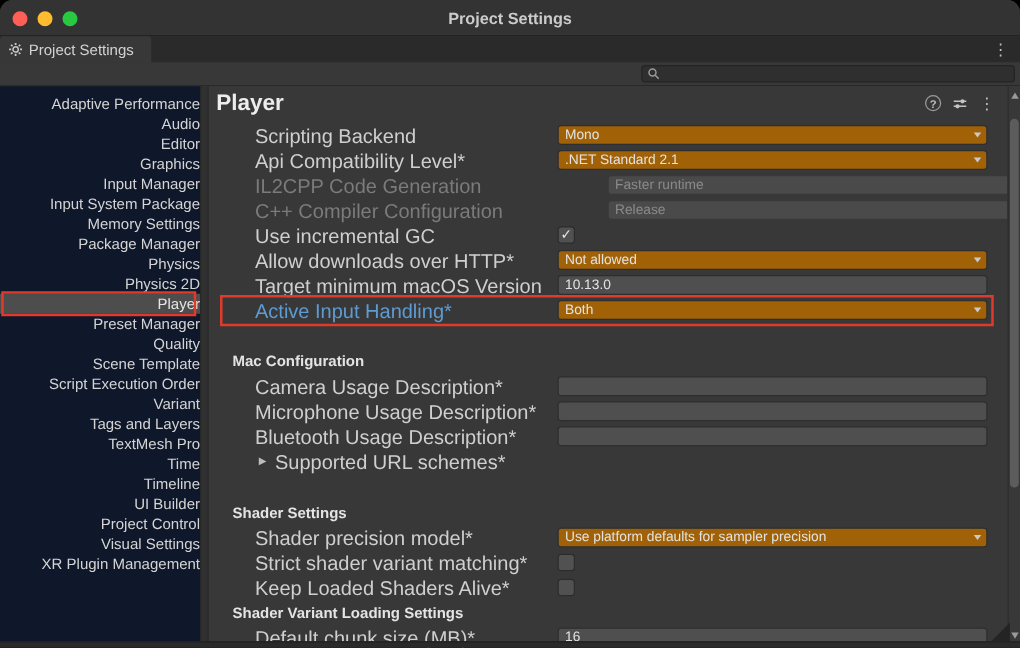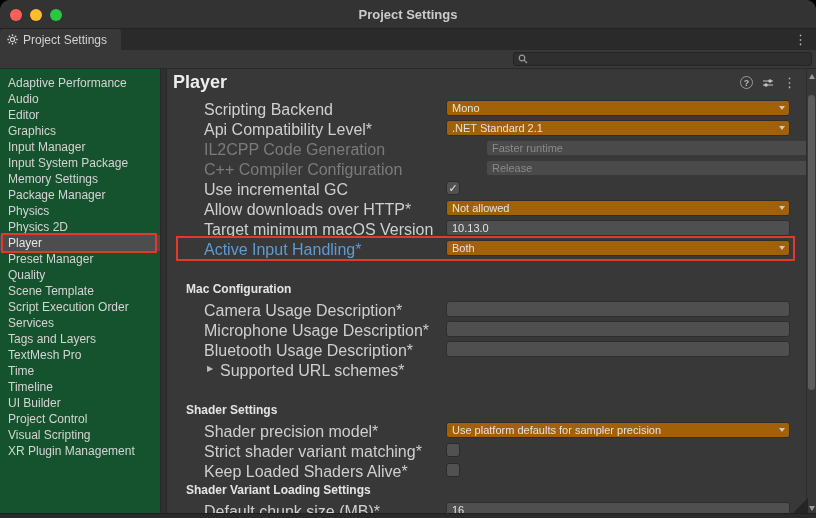--- a/index.html
+++ b/index.html
@@ -27,21 +27,21 @@
   .tab{height:21px;background:#383838;display:inline-flex;align-items:center;gap:5px;padding:0 14px 0 7px;font-size:12px;color:#d2d2d2;border-radius:3px 3px 0 0;}
   .tab-more{position:absolute;right:10px;top:2px;color:#bdbdbd;font-size:13px;line-height:17px;width:12px;text-align:center;cursor:pointer;}
 
   
   .searchrow{height:19px;background:#383838;border-bottom:1px solid #292929;position:relative;}
   .searchfield{position:absolute;left:513px;right:4px;top:2px;height:14px;background:#2f2f2f;border:1px solid #242424;border-radius:3px;display:flex;align-items:center;padding-left:4px;}
   .searchfield input{flex:1;background:transparent;border:none;outline:none;color:#d8d8d8;font-size:10px;height:12px;padding:0 4px;font-family:"Liberation Sans",sans-serif;}
 
   
   .bodyarea{position:absolute;top:69px;left:0;right:0;bottom:0;display:flex;}
-  .sidebar{width:160px;background:#14532d;padding-top:6px;overflow:hidden;}
+  .sidebar{width:160px;background:#0f172a;padding-top:6px;overflow:hidden;text-align:right;}
   .side-item{height:16px;line-height:16px;padding-left:8px;font-size:12px;color:#d4d4d4;white-space:nowrap;position:relative;cursor:default;}
   .side-item.selected{background:#4d4d4d;color:#e6e6e6;}
   .annot-box{position:absolute;left:1px;right:3px;top:-2px;bottom:-2px;border:2px solid var(--annot);pointer-events:none;z-index:6;}
   .side-gutter{width:7px;background:#303030;border-left:1px solid #272727;border-right:1px solid #272727;}
 
   
   .main{flex:1;position:relative;overflow:hidden;background:#383838;}
   .main-header{height:27px;display:flex;align-items:center;padding-left:6px;}
   .page-title{font-size:18px;font-weight:bold;color:#ededed;}
   .header-icons{margin-left:auto;display:flex;align-items:center;gap:9px;padding-right:10px;}
@@ -139,28 +139,28 @@
           <div class="side-item">Input System Package</div>
           <div class="side-item">Memory Settings</div>
           <div class="side-item">Package Manager</div>
           <div class="side-item">Physics</div>
           <div class="side-item">Physics 2D</div>
           <div class="side-item selected">Player<div class="annot-box"></div></div>
           <div class="side-item">Preset Manager</div>
           <div class="side-item">Quality</div>
           <div class="side-item">Scene Template</div>
           <div class="side-item">Script Execution Order</div>
-          <div class="side-item">Services</div>
+          <div class="side-item">Variant</div>
           <div class="side-item">Tags and Layers</div>
           <div class="side-item">TextMesh Pro</div>
           <div class="side-item">Time</div>
           <div class="side-item">Timeline</div>
           <div class="side-item">UI Builder</div>
           <div class="side-item">Project Control</div>
-          <div class="side-item">Visual Scripting</div>
+          <div class="side-item">Visual Settings</div>
           <div class="side-item">XR Plugin Management</div>
         </div>
     </div>
     <div class="side-gutter"></div>
 
     <div class="main">
       <div class="main-header">
         <div class="page-title">Player</div>
         <div class="header-icons">
           <span class="help-icon">?</span>

